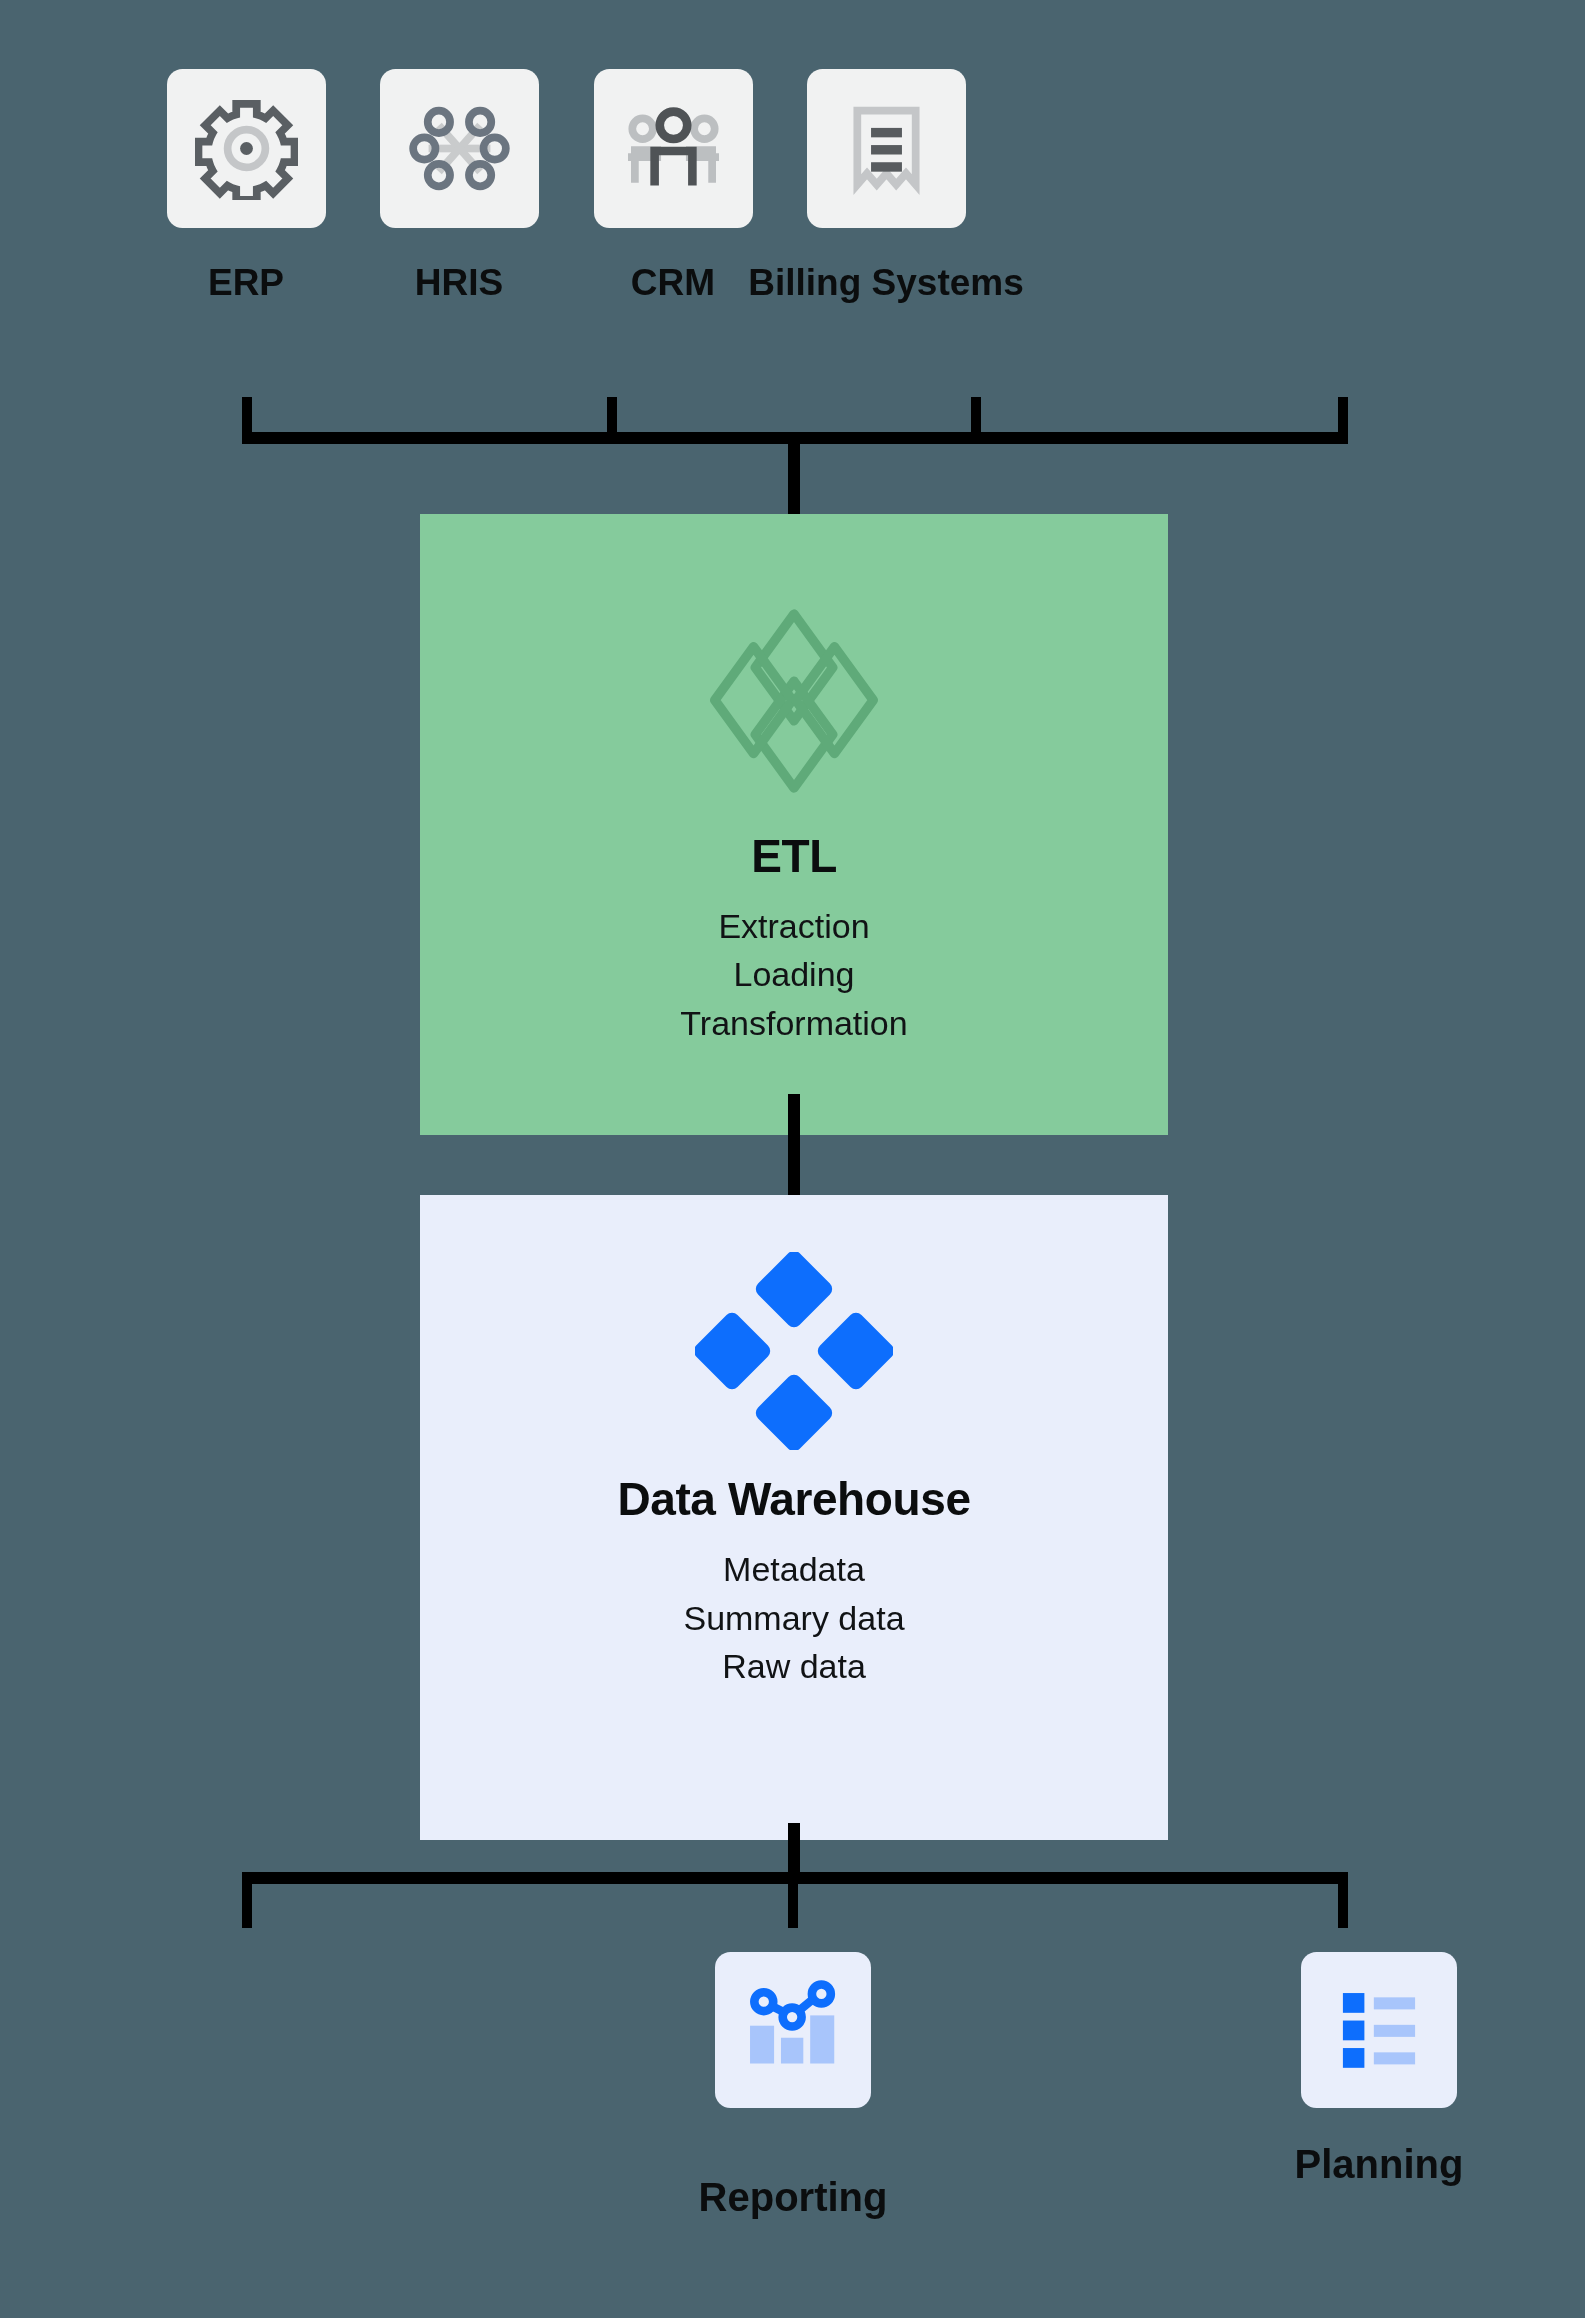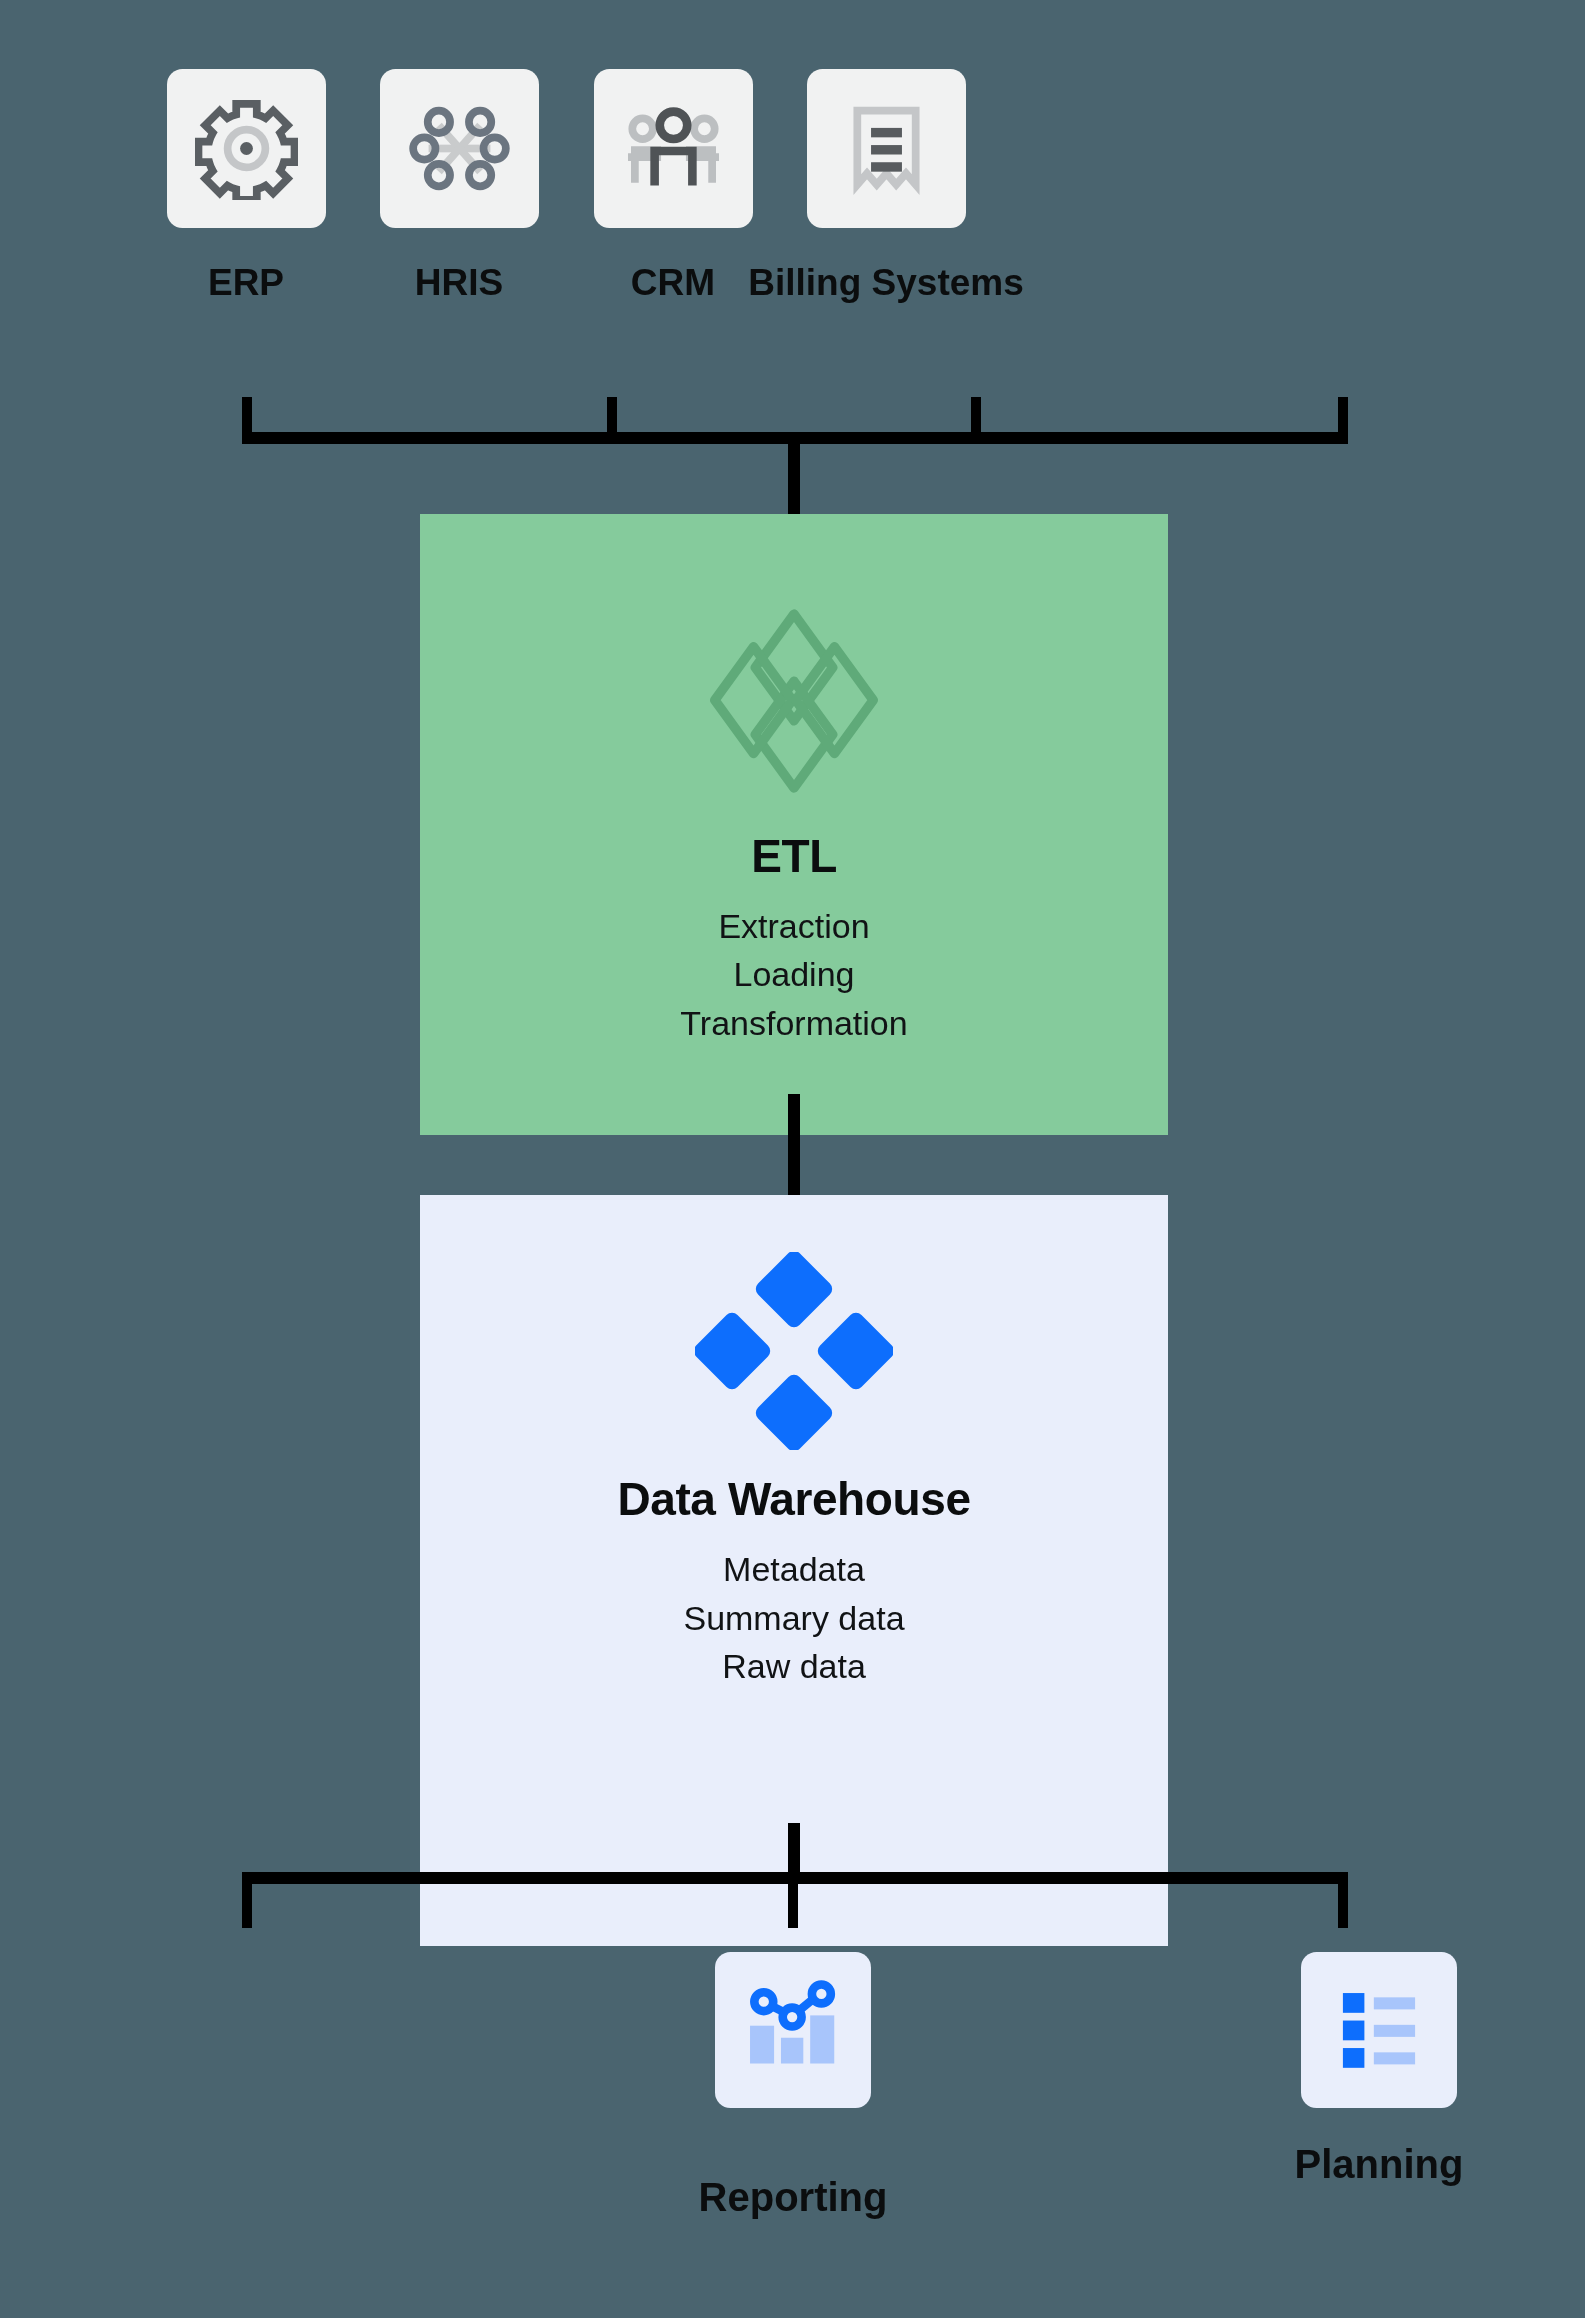--- a/index.html
+++ b/index.html
@@ -70,21 +70,21 @@
     left: 420px;
     top: 514px;
     width: 748px;
     height: 621px;
     background: #85cb9c;
   }
   .block-dw {
     left: 420px;
     top: 1195px;
     width: 748px;
-    height: 751px;
+    height: 645px;
     background: #e9eefb;
   }
   .block-icon {
     margin-top: 0;
     display: flex;
     align-items: center;
     justify-content: center;
   }
   .block-title {
     font-size: 46px;

